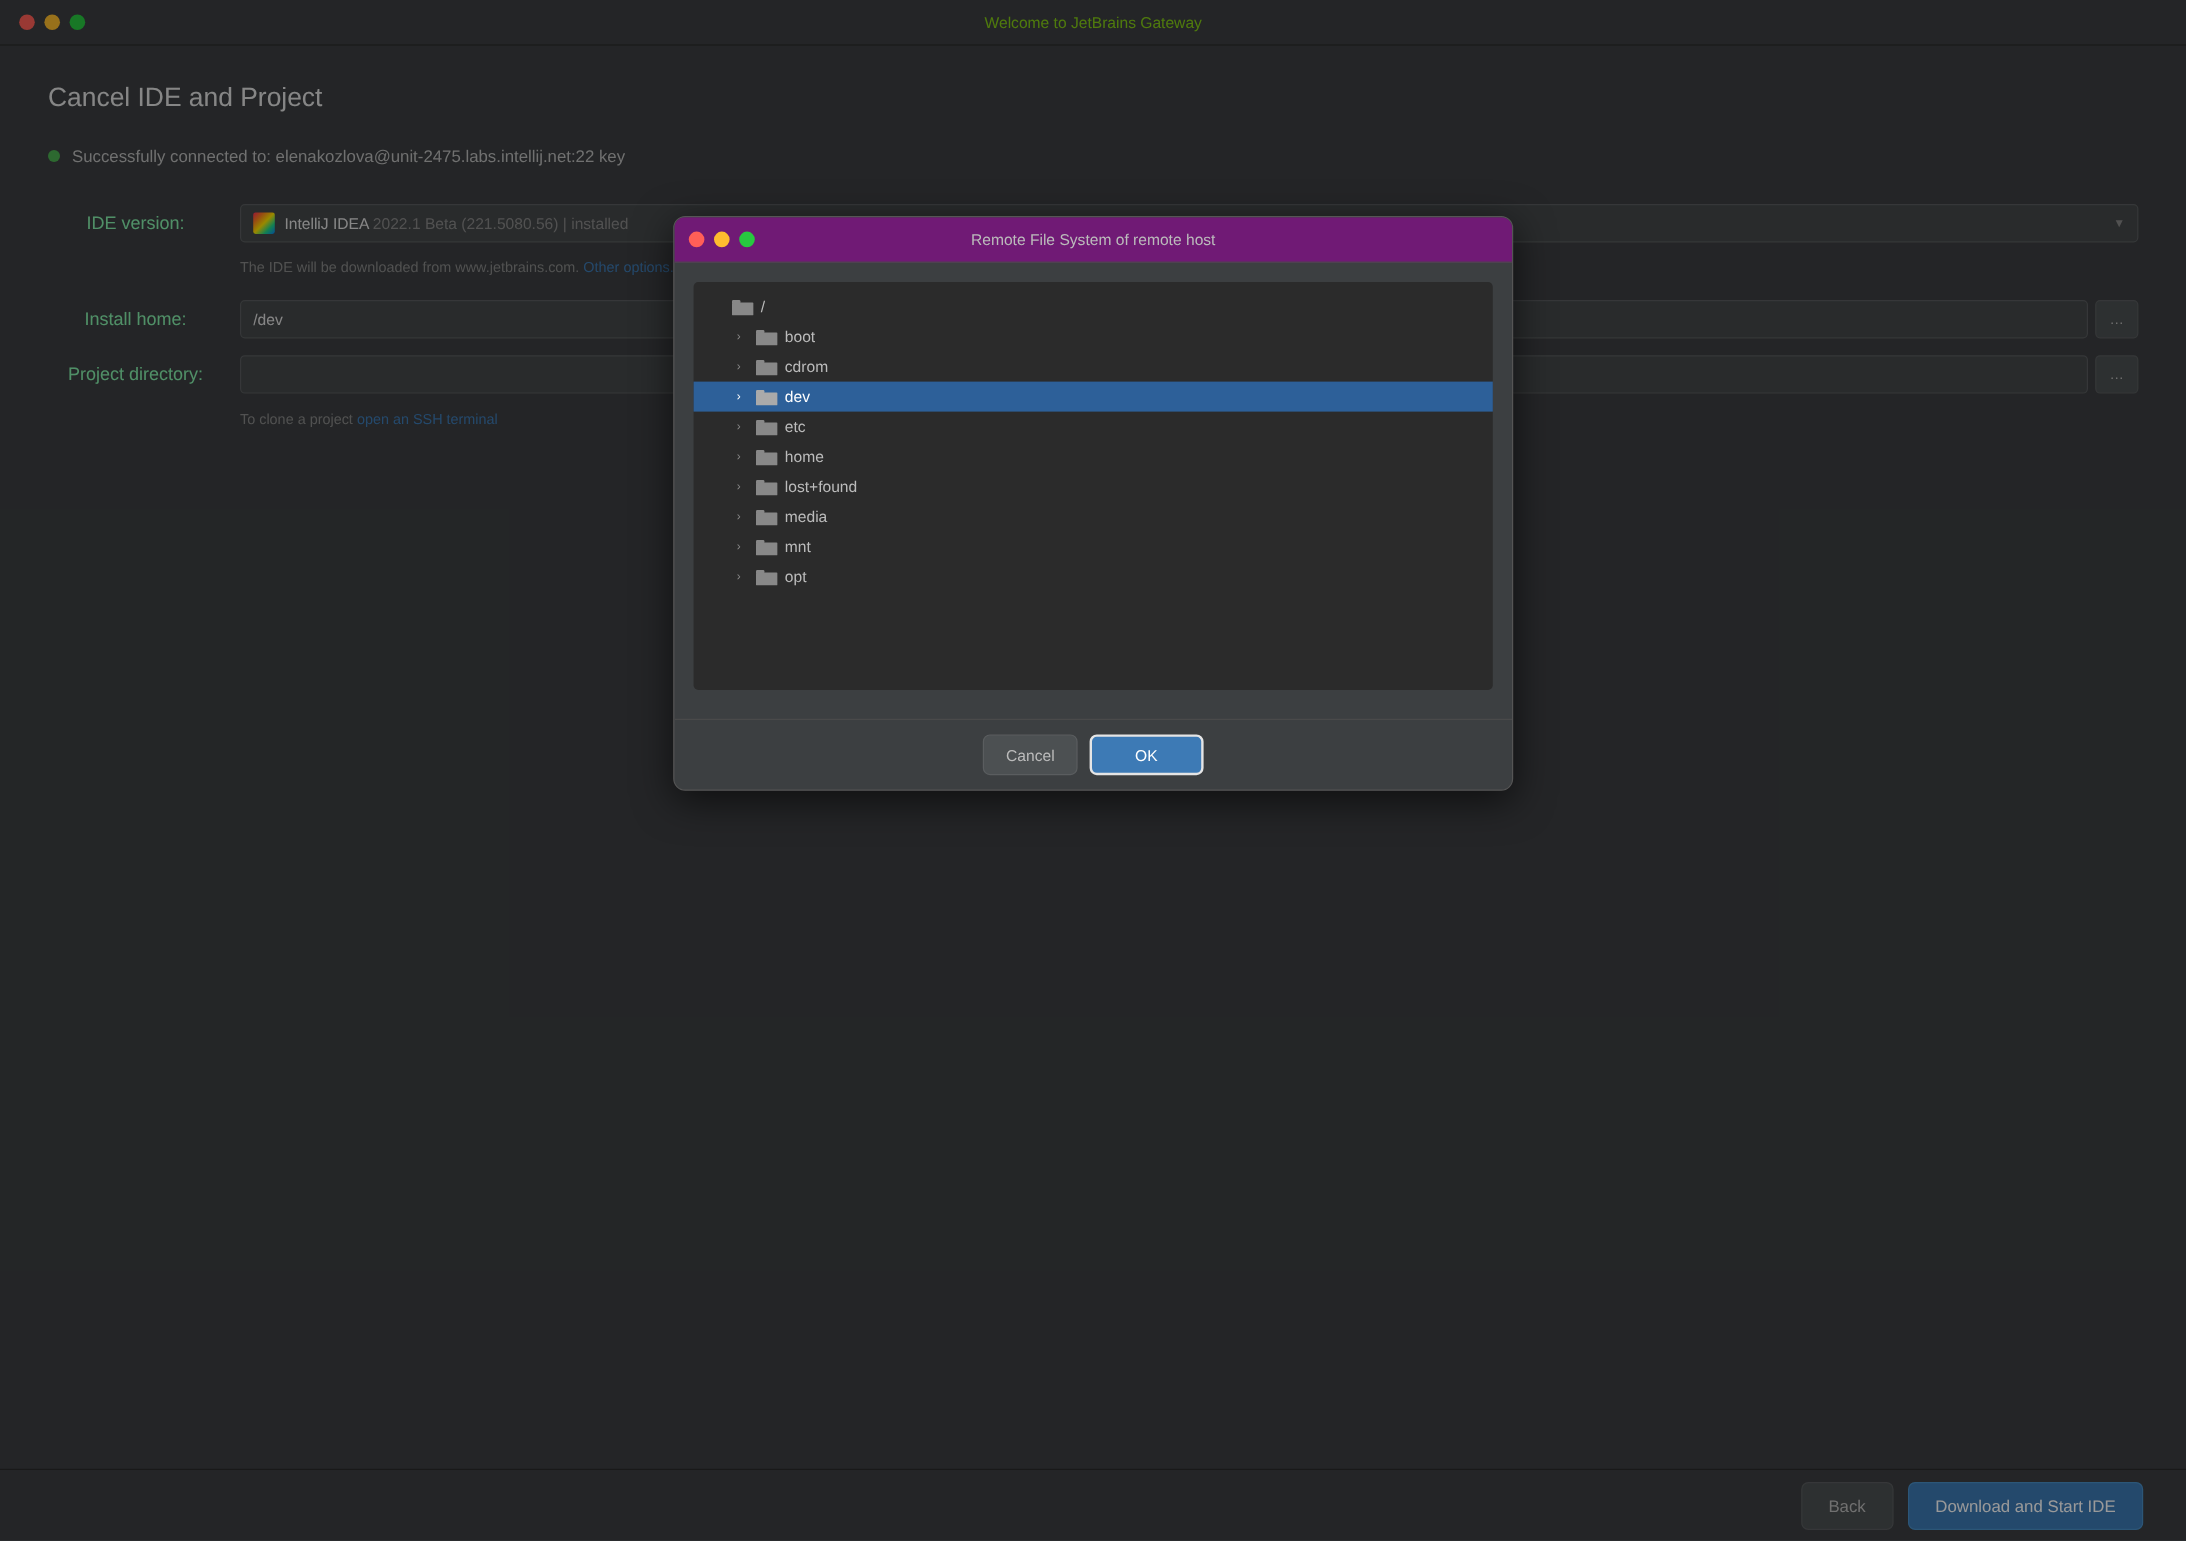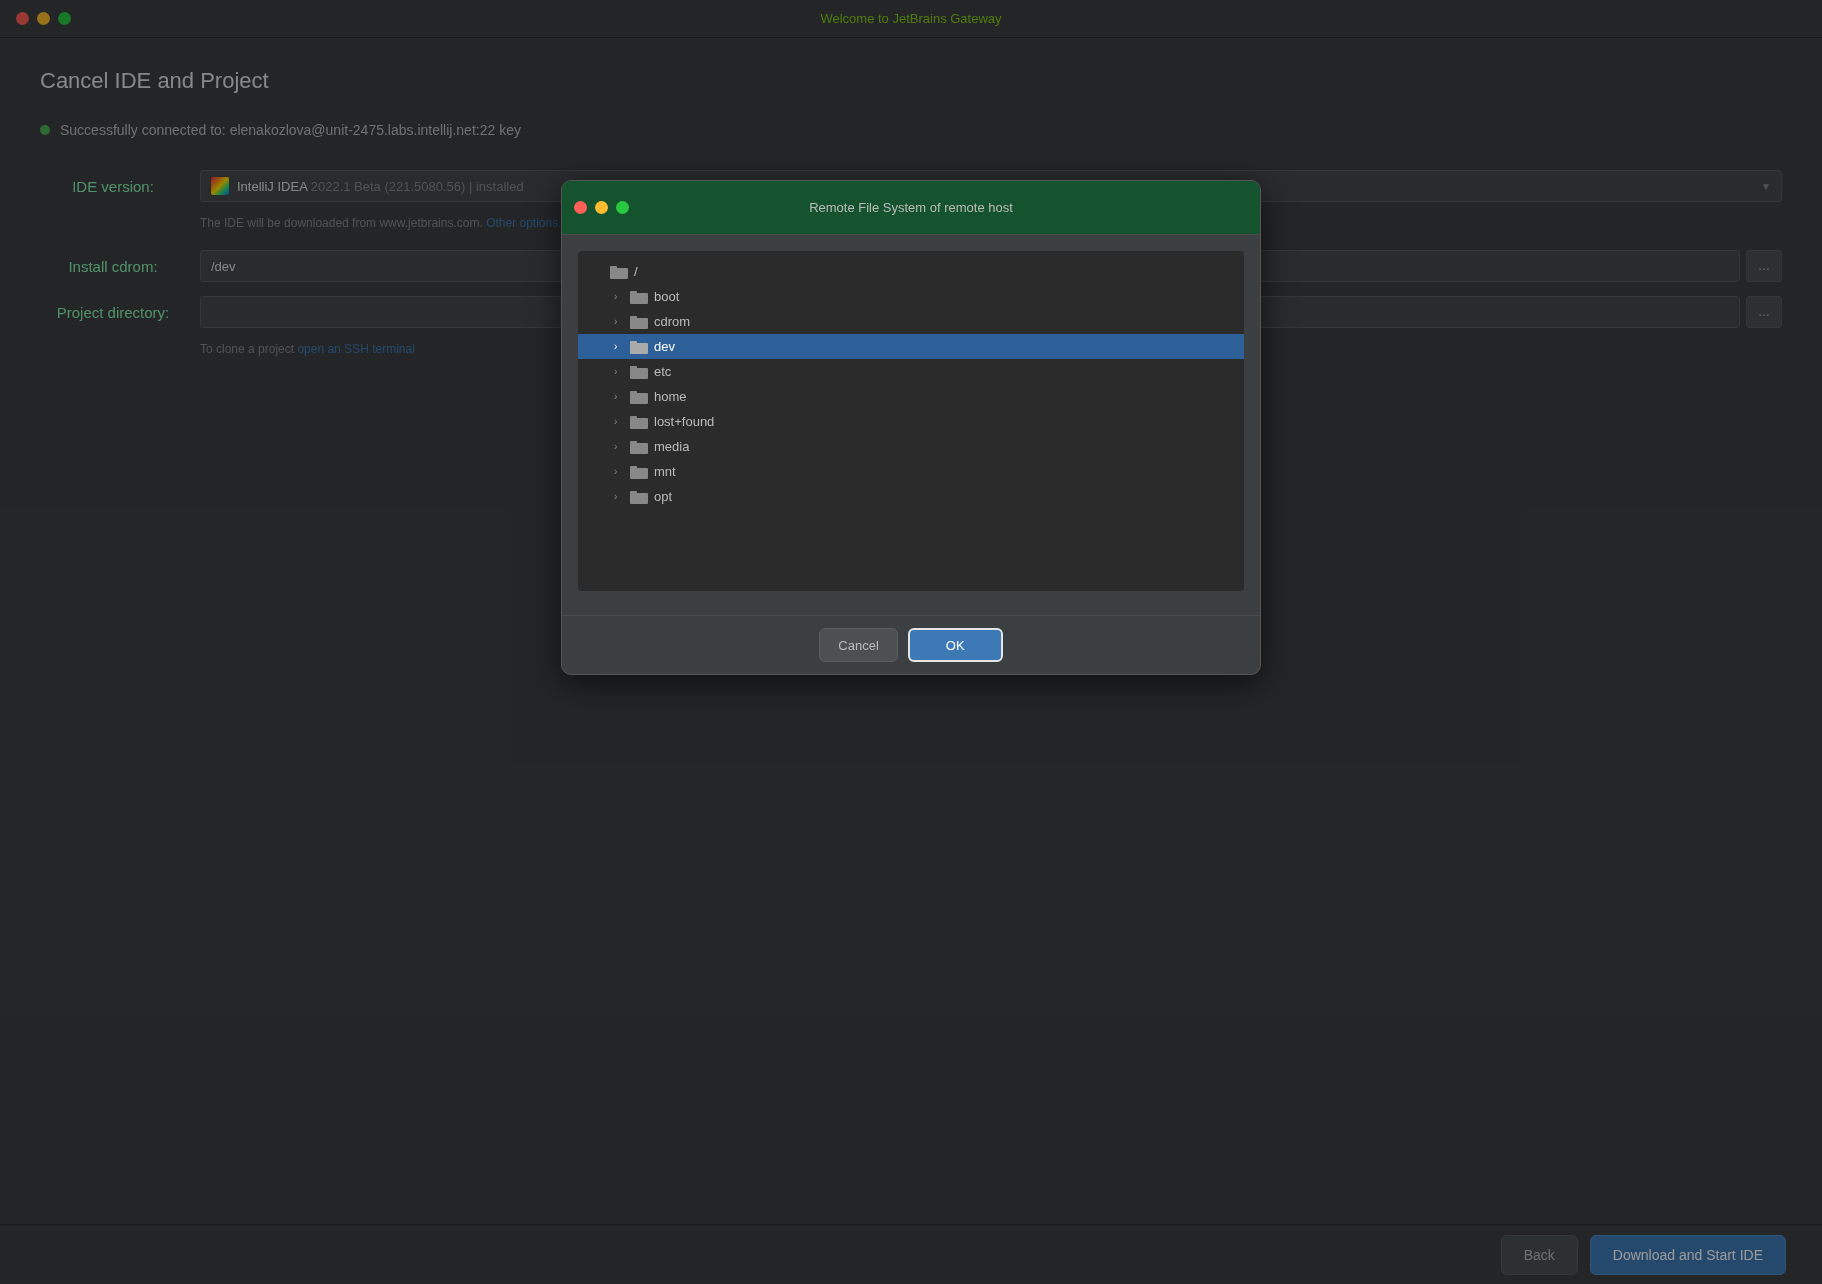--- a/index.html
+++ b/index.html
@@ -214,22 +214,22 @@
     
     .modal {
       background: #3c3f41;
       border: 1px solid #555;
       border-radius: 10px;
       width: 700px;
       box-shadow: 0 8px 32px rgba(0,0,0,0.6);
       overflow: hidden;
     }
     .modal-title-bar {
-      background: #14532d;
-      height: 54px;
+      background: #701a75;
+      height: 38px;
       display: flex;
       align-items: center;
       justify-content: center;
       position: relative;
       border-bottom: 1px solid #4a4a4a;
     }
     .modal-title-bar-buttons {
       position: absolute;
       left: 12px;
       display: flex;
@@ -367,21 +367,21 @@
       </div>
     </div>
   </div>
 
   <div class="hint-text">
     <span>The IDE will be downloaded from www.jetbrains.com.</span>
     <span class="link">Other options...</span>
   </div>
 
   <div class="form-row">
-    <span class="form-label">Install cdrom:</span>
+    <span class="form-label">Install home:</span>
     <div class="form-control-wrap">
       <input type="text" class="text-input" value="/dev" style="">
       <div class="browse-btn">
         <span>…</span>
       </div>
     </div>
   </div>
 
   <div class="form-row">
     <span class="form-label">Project directory:</span>

